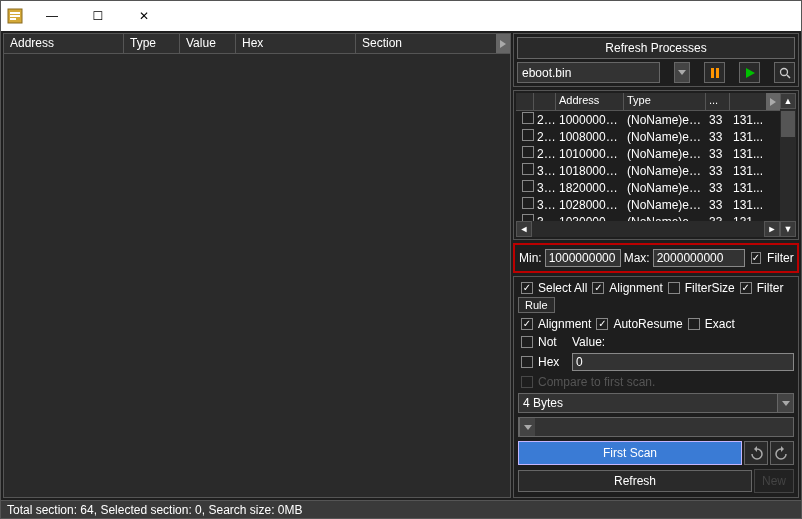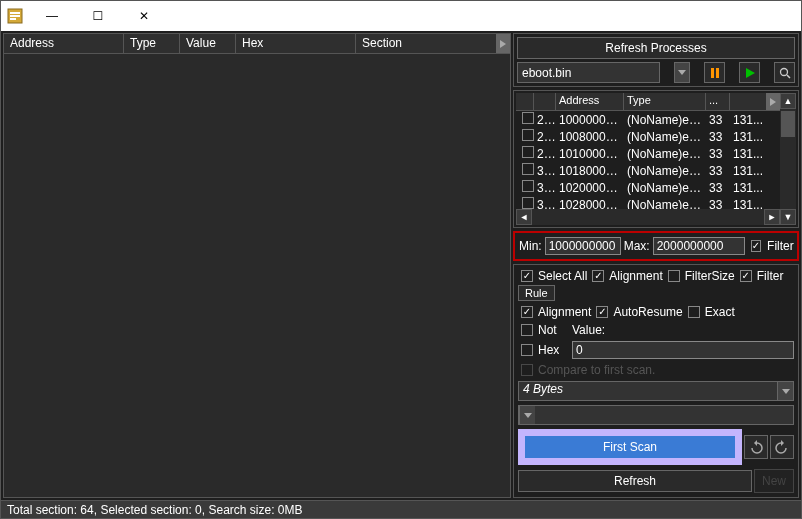--- a/index.html
+++ b/index.html
@@ -41,24 +41,24 @@
 .vsb{width:16px;background:#2a2a2a;display:flex;flex-direction:column;}
 .vsb-btn{height:16px;border:1px solid #555;background:#3a3a3a;display:flex;align-items:center;justify-content:center;cursor:pointer;font-size:9px;}
 .vsb-thumb{background:#555;margin:1px;}
 .minmax-panel{border:2px solid #b00;padding:4px;display:flex;align-items:center;gap:3px;}
 .txt-in{background:#333;border:1px solid #888;height:18px;padding:0 3px;color:#fff;font-family:inherit;font-size:12px;}
 .lbl{color:#fff;font-size:12px;}
 .opts-panel{border:1px solid #555;padding:4px;display:flex;flex-direction:column;gap:4px;}
 .opt-row{display:flex;align-items:center;gap:2px;flex-wrap:wrap;}
 .small-btn{border:1px solid #666;background:#2a2a2a;padding:1px 6px;font-size:11px;cursor:pointer;}
 .dim{color:#555;}
-.combo{background:#333;border:1px solid #666;height:20px;display:flex;align-items:flex-start;flex:1;font-style:italic;}
+.combo{background:#333;border:1px solid #666;height:20px;display:flex;align-items:center;flex:1;}
 .combo-txt{flex:1;padding:0 4px;}
 .combo-dd{width:16px;height:100%;background:#444;display:flex;align-items:center;justify-content:center;cursor:pointer;border-left:1px solid #666;}
-.scan-btn{flex:1;background:#3a7bd5;border:7px solid #c4b5fd;text-align:center;padding:4px 0;cursor:pointer;}
+.scan-btn{flex:1;background:#3a7bd5;border:1px solid #c4b5fd;text-align:center;padding:4px 0;cursor:pointer;}
 .sq-btn{width:24px;height:24px;border:1px solid #666;background:#2a2a2a;display:flex;align-items:center;justify-content:center;cursor:pointer;}
 .statusbar{height:18px;background:#3a3a3a;border-top:1px solid #555;padding:2px 6px;color:#ddd;font-size:11px;}
 .tri-r{width:0;height:0;border-top:4px solid transparent;border-bottom:4px solid transparent;border-left:6px solid #aaa;}
 .tri-d{width:0;height:0;border-left:4px solid transparent;border-right:4px solid transparent;border-top:5px solid #aaa;}
 .newbtn{width:40px;border:1px solid #444;background:#222;text-align:center;padding:4px 0;color:#444;}
 </style>
 </head>
 <body>
 
 <div class="window">
@@ -168,21 +168,21 @@
                   <span class="cell" style="width:18px"><span class="chk"></span></span>
                   <span class="cell" style="width:22px">3...</span>
                   <span class="cell" style="width:68px">1018000000</span>
                   <span class="cell" style="width:82px">(NoName)eboo...</span>
                   <span class="cell" style="width:24px">33</span>
                   <span class="cell" style="flex:1">131...</span>
                 </div>
                 <div class="sect-row">
                   <span class="cell" style="width:18px"><span class="chk"></span></span>
                   <span class="cell" style="width:22px">3...</span>
-                  <span class="cell" style="width:68px">1020000000</span>
+                  <span class="cell" style="width:68px">1820000000</span>
                   <span class="cell" style="width:82px">(NoName)eboo...</span>
                   <span class="cell" style="width:24px">33</span>
                   <span class="cell" style="flex:1">131...</span>
                 </div>
                 <div class="sect-row">
                   <span class="cell" style="width:18px"><span class="chk"></span></span>
                   <span class="cell" style="width:22px">3...</span>
                   <span class="cell" style="width:68px">1028000000</span>
                   <span class="cell" style="width:82px">(NoName)eboo...</span>
                   <span class="cell" style="width:24px">33</span>

